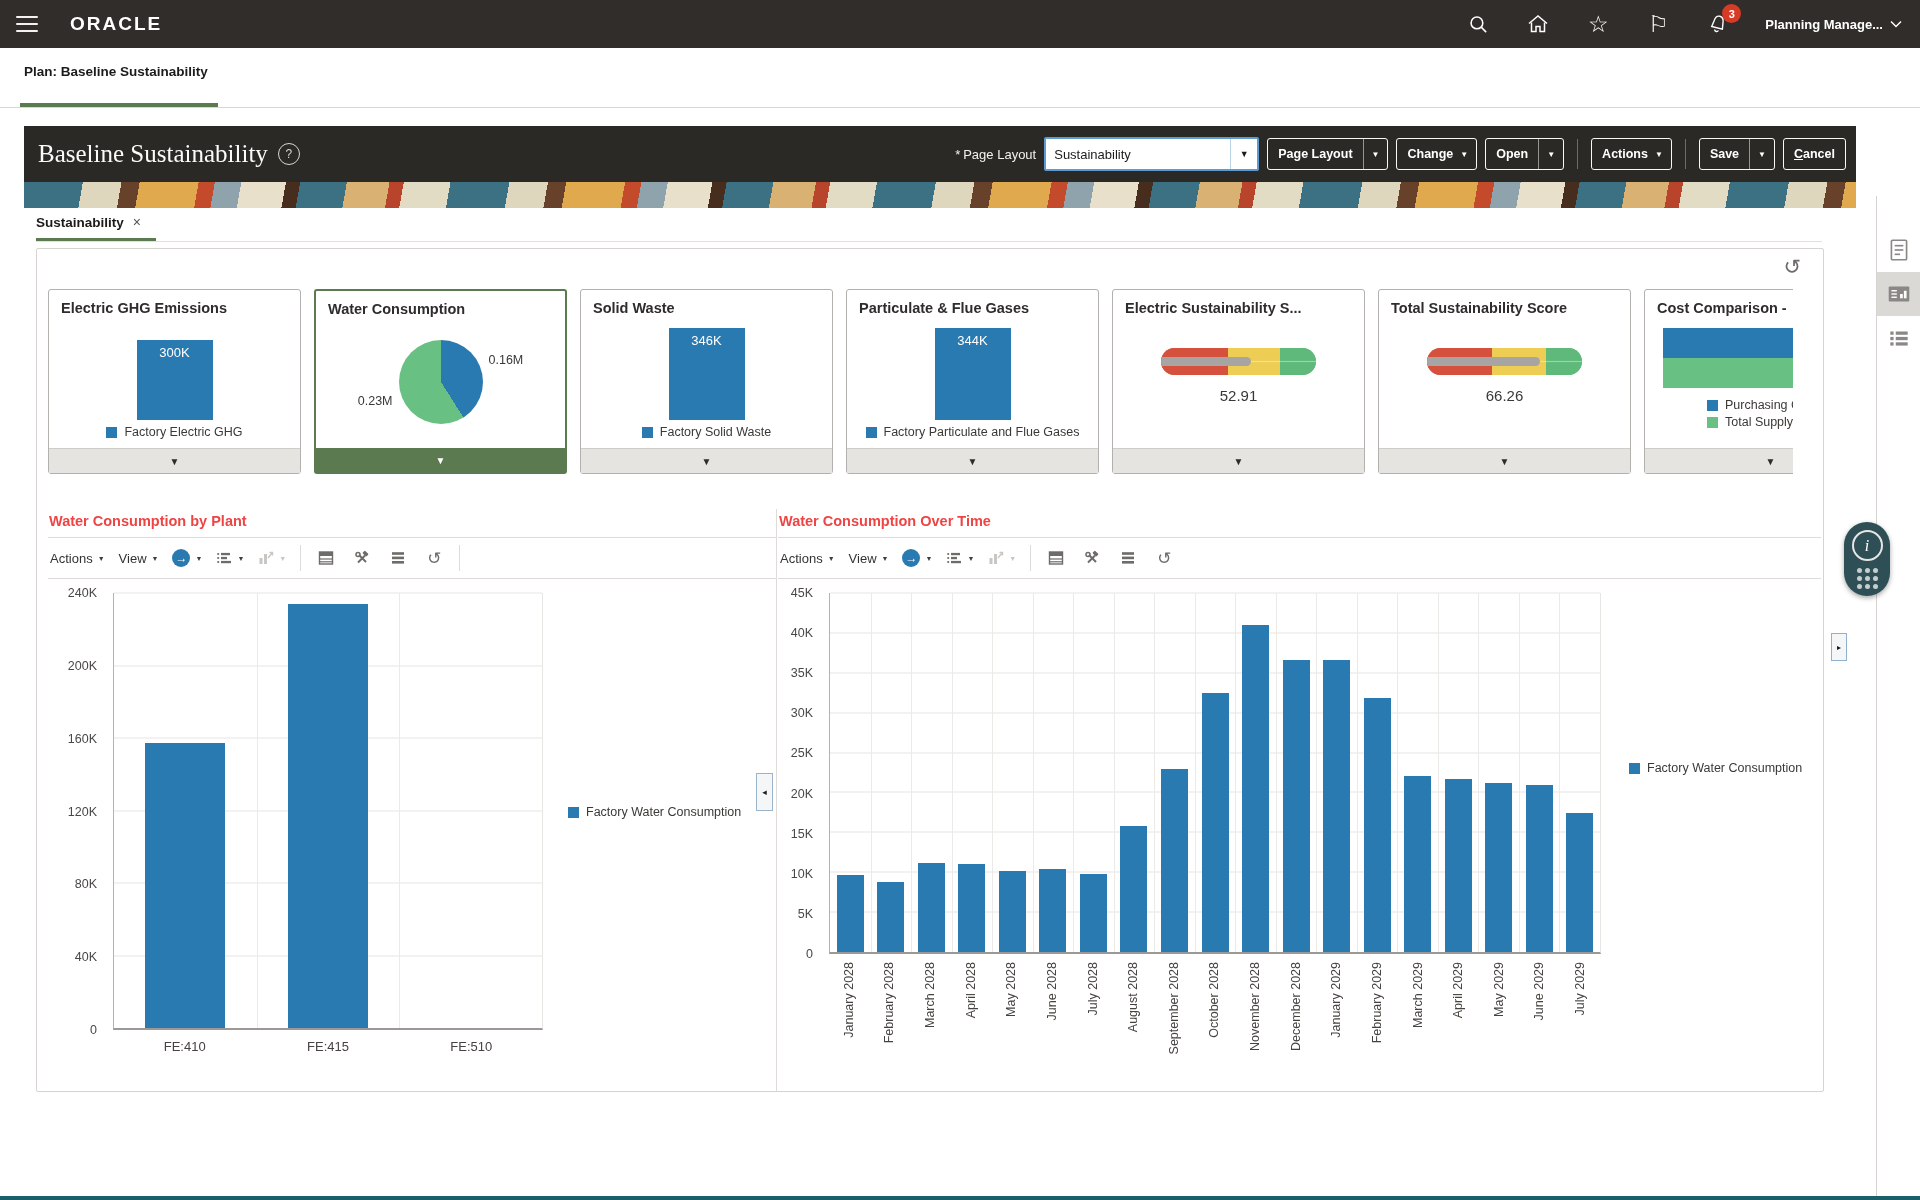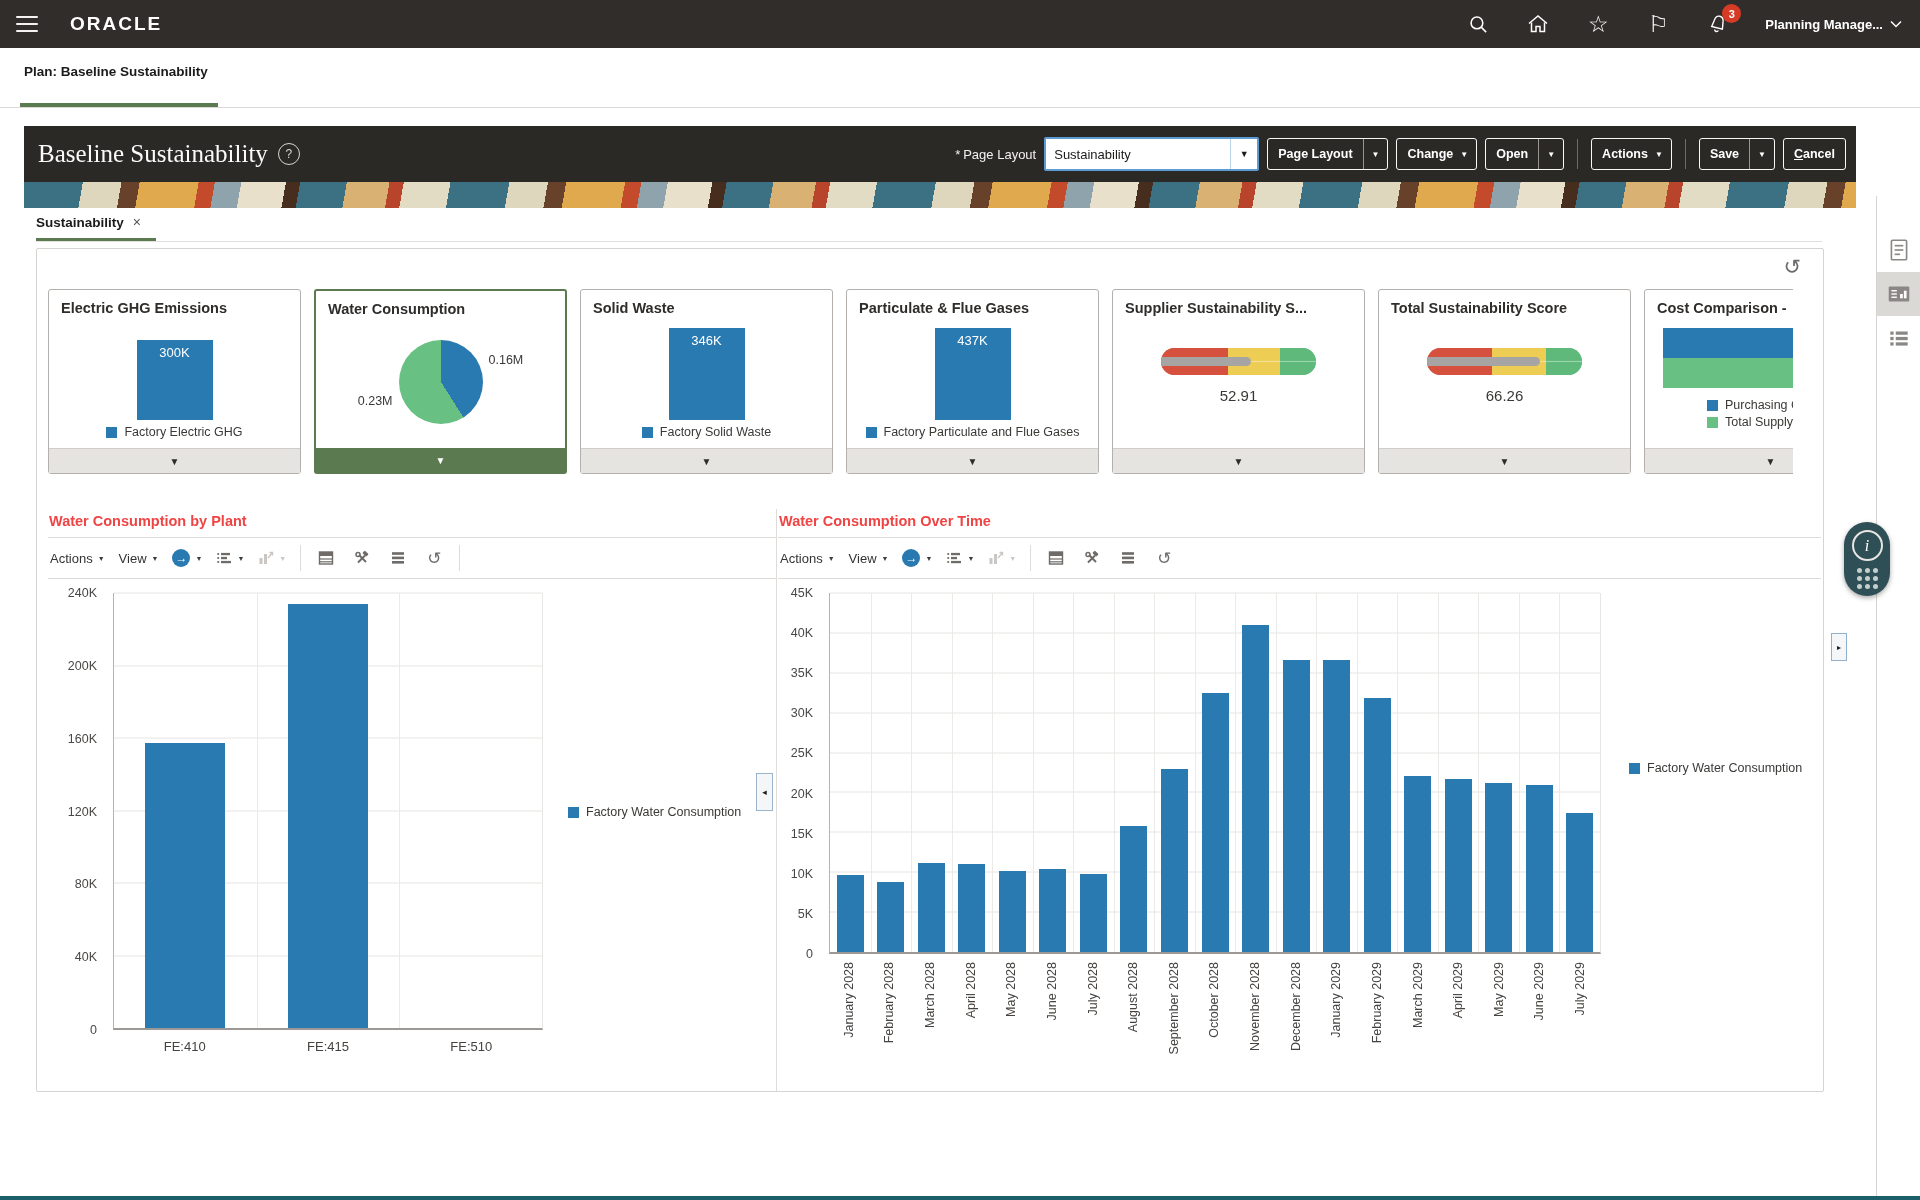--- a/index.html
+++ b/index.html
@@ -279,32 +279,32 @@
               <span>Factory Solid Waste</span>
             </div>
           </div>
           <div class="kpi-footer">▼</div>
         </div>
         <div class="kpi-card">
           <div class="kpi-title">Particulate &amp; Flue Gases</div>
           <div class="kpi-body">
             <div class="mini-chart">
               <div class="mini-bar" style="height: 92px; background: rgb(42, 122, 178);">
-                <span class="mini-bar-value">437K</span>
+                <span class="mini-bar-value">344K</span>
               </div>
             </div>
             <div class="legend-row">
               <span class="lg-sq" style="background: rgb(42, 122, 178);"></span>
               <span>Factory Particulate and Flue Gases</span>
             </div>
           </div>
           <div class="kpi-footer">▼</div>
         </div>
         <div class="kpi-card">
-          <div class="kpi-title">Supplier Sustainability S...</div>
+          <div class="kpi-title">Electric Sustainability S...</div>
           <div class="kpi-body">
             <div class="gauge-wrap">
               <div class="gauge">
                 <div class="seg" style="width: 43%; background: linear-gradient(rgb(214, 80, 62) 46%, rgba(255, 255, 255, 0.38) 50%, rgb(214, 80, 62) 54%) rgb(214, 80, 62);"></div>
                 <div class="seg" style="width: 34%; background: linear-gradient(rgb(238, 205, 85) 46%, rgba(255, 255, 255, 0.38) 50%, rgb(238, 205, 85) 54%) rgb(238, 205, 85);"></div>
                 <div class="seg" style="width: 23%; background: linear-gradient(rgb(95, 185, 122) 46%, rgba(255, 255, 255, 0.38) 50%, rgb(95, 185, 122) 54%) rgb(95, 185, 122);"></div>
                 <div class="needle" style="width: 58%; background: rgb(167, 165, 163);"></div>
               </div>
               <div class="gauge-value">52.91</div>
             </div>

